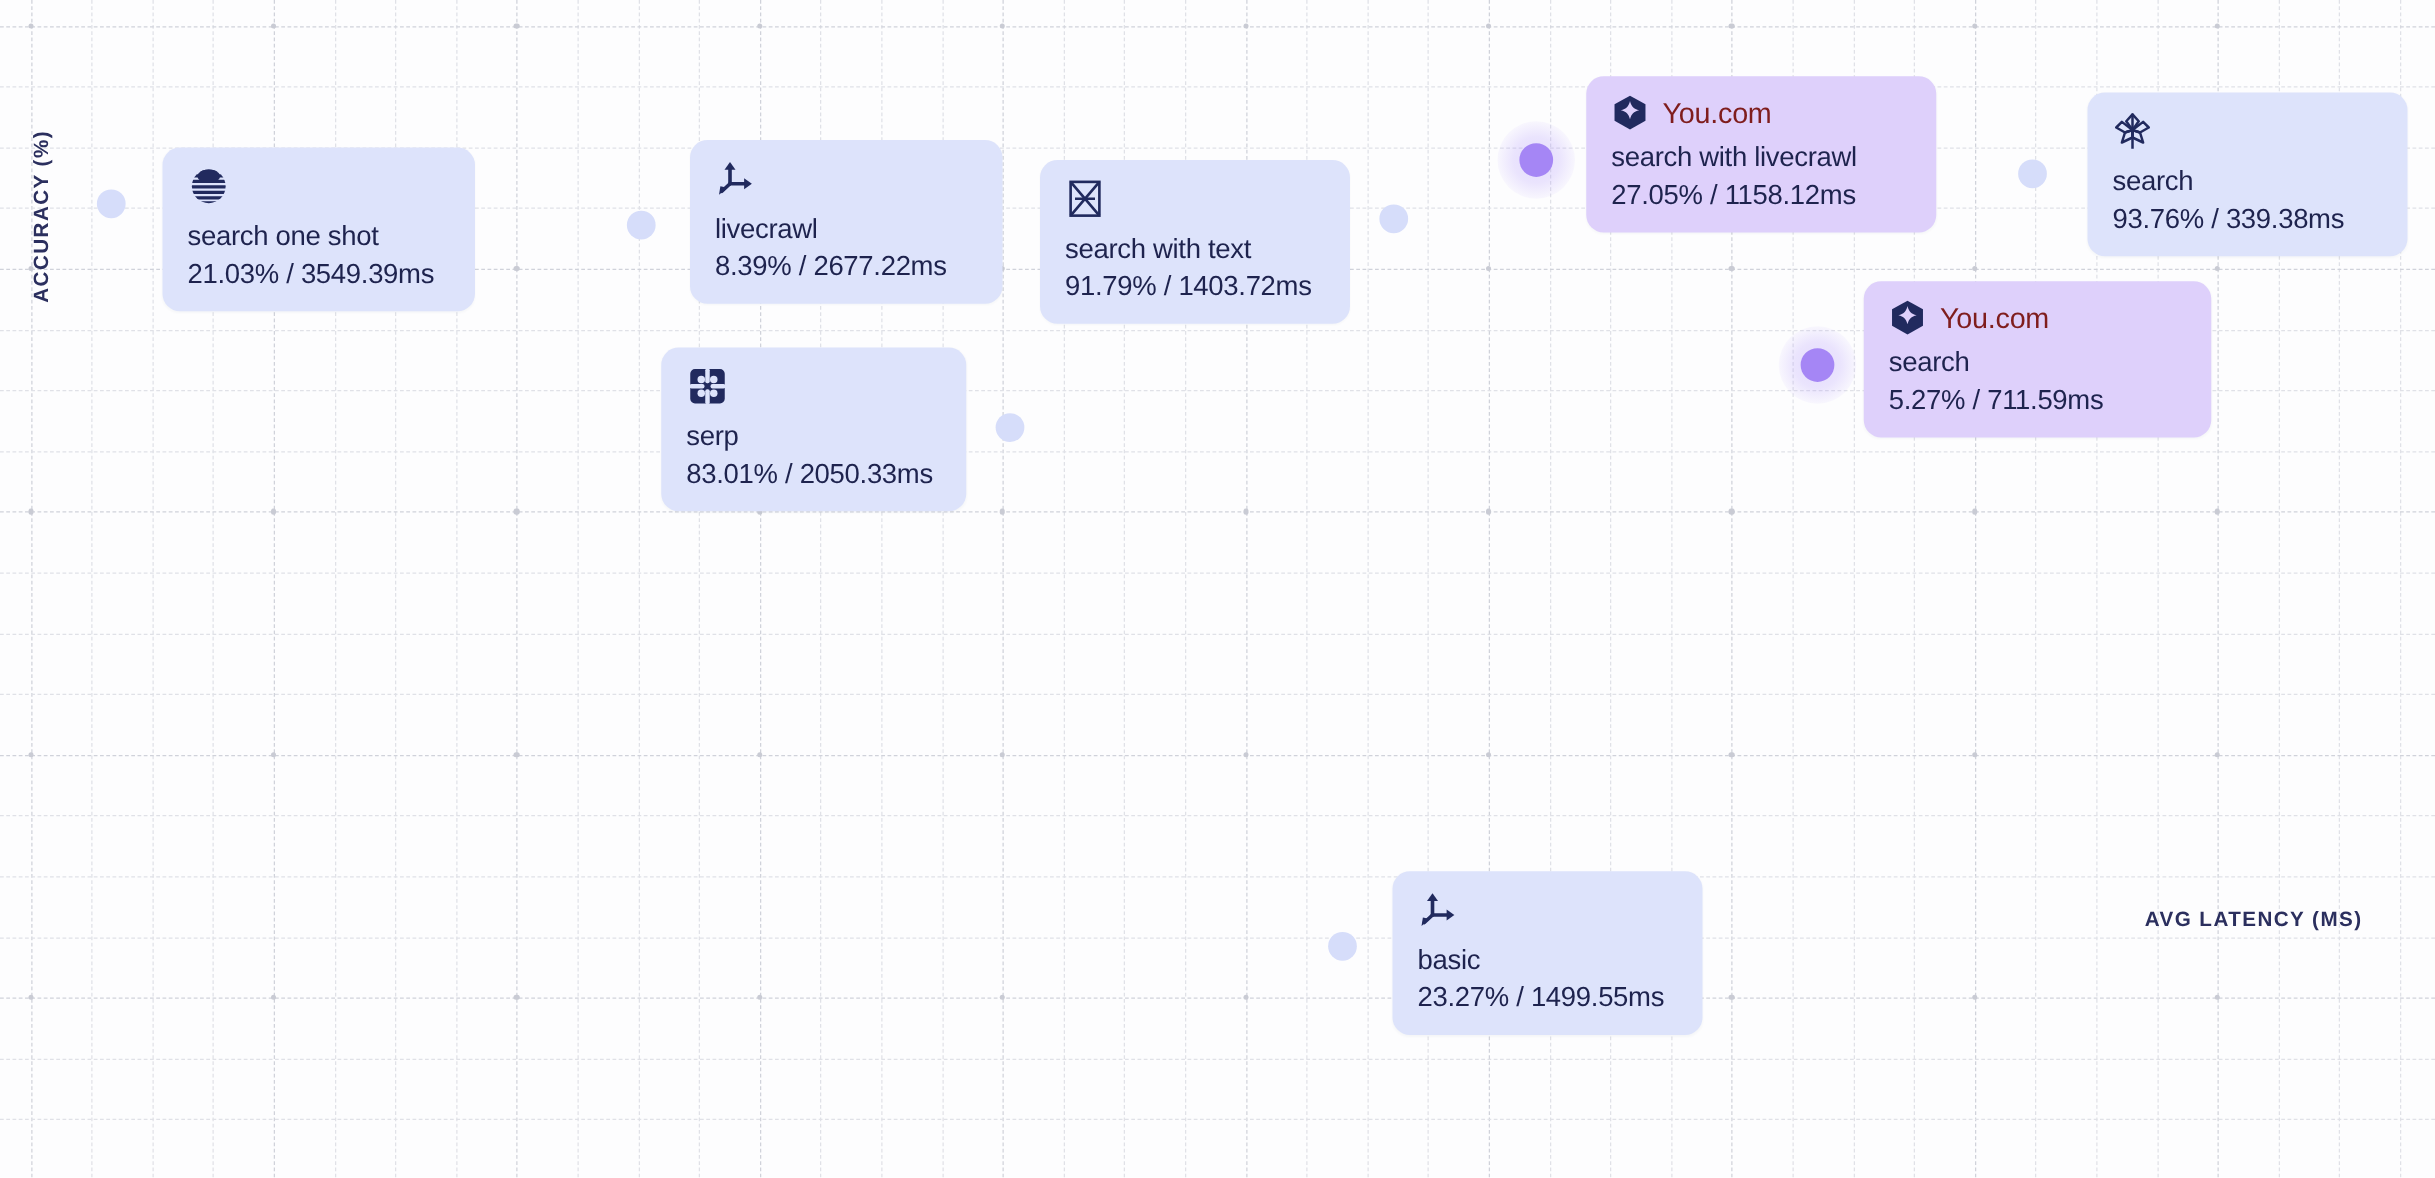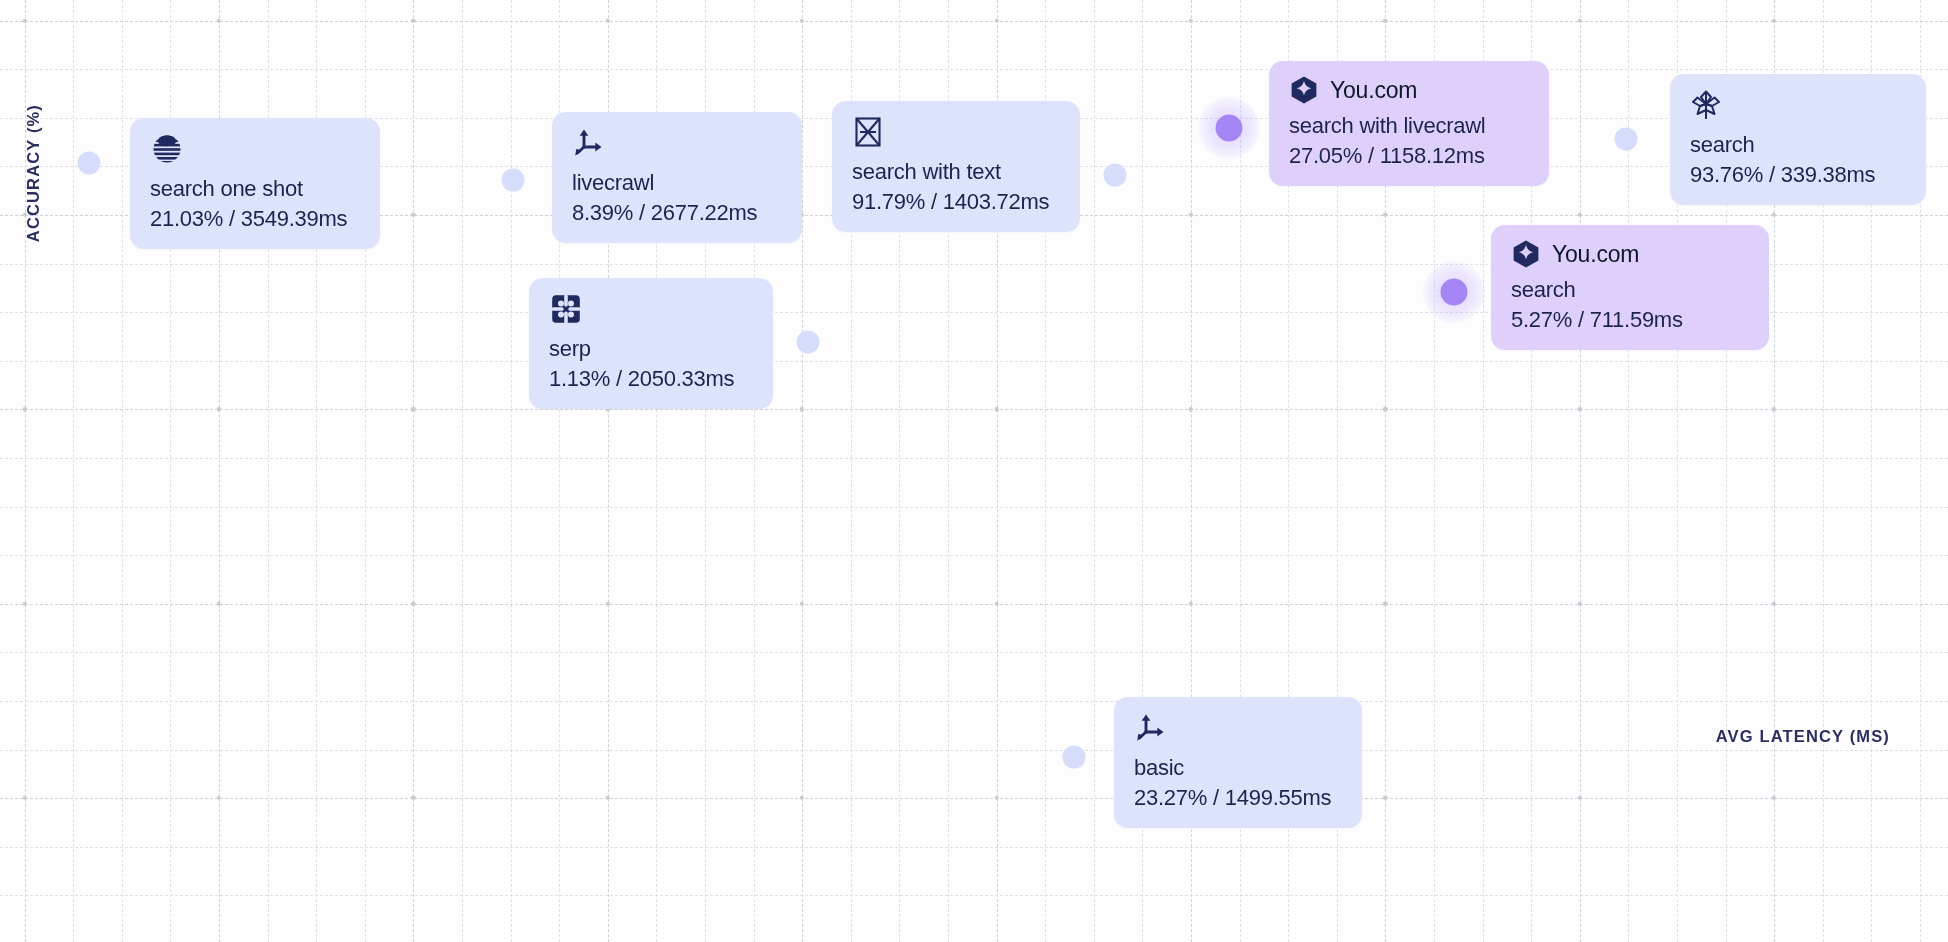--- a/index.html
+++ b/index.html
@@ -103,21 +103,21 @@
     display:block;
     margin-bottom:10px;
     height:34px;
   }
   .card .brand-row{
     display:flex;align-items:center;gap:11px;
     margin-bottom:8px;
   }
   .card .brand-row .card-icon{margin-bottom:0;height:30px;}
   .card .brand-name{
-    font-size:23px;color:#0f172a;font-weight:400;
+    font-size:23px;color:#7f1d1d;font-weight:400;
     letter-spacing:-.2px;
   }
   .card .card-title{
     font-size:22px;
     color:#1e234e;
     line-height:1.22;
     letter-spacing:-.25px;
     white-space:nowrap;
   }
   .card .card-metrics{
@@ -312,21 +312,21 @@
         <line x1="12" y1="21" x2="5.5" y2="27"></line>
       </g>
       <path d="M12 3.6l4.4 6.2h-8.8z" fill="#212a5e"></path>
       <path d="M29.5 21l-6.2 4.4v-8.8z" fill="#212a5e"></path>
       <path d="M3.2 29.8l1.1-6.8 5.7 1.2z" fill="#212a5e"></path>
     </svg>
         </span>
         <div class="card-title">livecrawl</div>
         <div class="card-metrics">8.39% / 2677.22ms</div>
       </div>
-      <div class="card blue" style="left:832px;top:101px;min-width:248px">
+      <div class="card blue" style="left:832px;top:128px;min-width:248px">
         <span class="card-icon">
           <svg width="32" height="34" viewBox="0 0 32 34">
       <rect x="4.5" y="3.5" width="23" height="27" fill="none" stroke="#212a5e" stroke-width="2.1"></rect>
       <path d="M4.5 3.5 L27.5 30.5 M27.5 3.5 L4.5 30.5" stroke="#212a5e" stroke-width="2.1" fill="none"></path>
       <path d="M4.5 3.5 L27.5 3.5 L16 17 Z" fill="#212a5e" fill-opacity="0"></path>
       <line x1="8" y1="17" x2="24" y2="17" stroke="#212a5e" stroke-width="2.1"></line>
     </svg>
         </span>
         <div class="card-title">search with text</div>
         <div class="card-metrics">91.79% / 1403.72ms</div>
@@ -341,21 +341,21 @@
         <circle cx="12" cy="22.5" r="3"></circle>
         <circle cx="22" cy="22.5" r="3"></circle>
         <rect x="15.2" y="2.6" width="3.6" height="12" rx="1.6"></rect>
         <rect x="15.2" y="19.4" width="3.6" height="12" rx="1.6"></rect>
         <rect x="2.6" y="15.2" width="12" height="3.6" rx="1.6"></rect>
         <rect x="19.4" y="15.2" width="12" height="3.6" rx="1.6"></rect>
       </g>
     </svg>
         </span>
         <div class="card-title">serp</div>
-        <div class="card-metrics">1.13% / 2050.33ms</div>
+        <div class="card-metrics">83.01% / 2050.33ms</div>
       </div>
       <div class="card purple" style="left:1269px;top:61px;min-width:280px">
         <div class="brand-row">
           <span class="card-icon">
             <svg width="30" height="30" viewBox="0 0 32 32">
       <path d="M16 1.6 L29.2 9 v14 L16 30.4 L2.8 23 V9 Z" fill="#212a5e"></path>
       <path d="M16 6.2 c1.1 4.6 3.2 6.8 7.8 7.8 -4.6 1.1 -6.7 3.2 -7.8 7.8 -1.1-4.6-3.2-6.7-7.8-7.8 4.6-1 6.7-3.2 7.8-7.8z" fill="#ded0fb"></path>
       <path d="M16 13 l3 3 -3 14 -3-14z" fill="#ded0fb" opacity="0"></path>
     </svg>
           </span>

